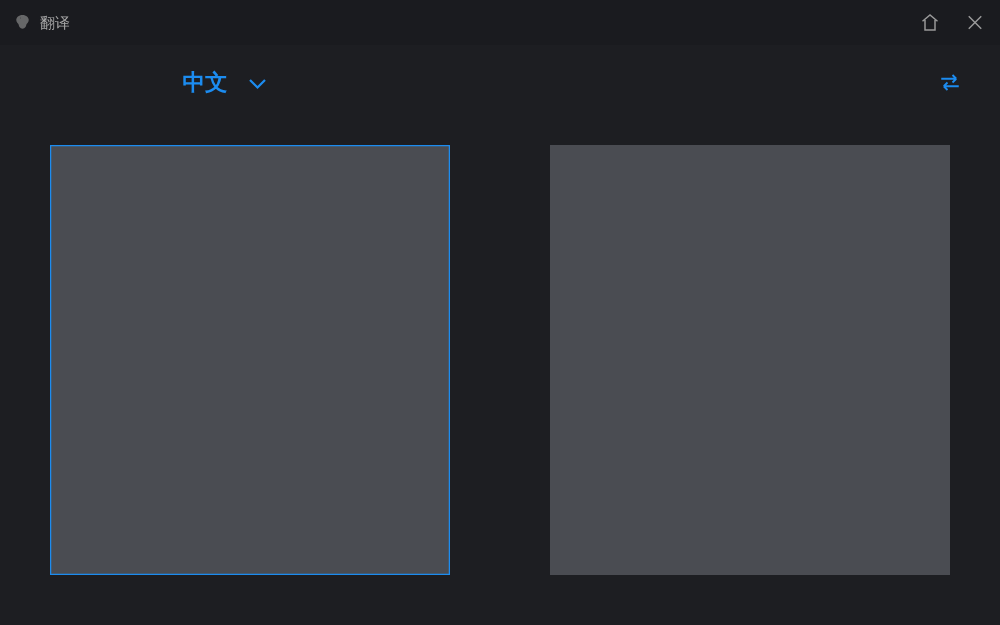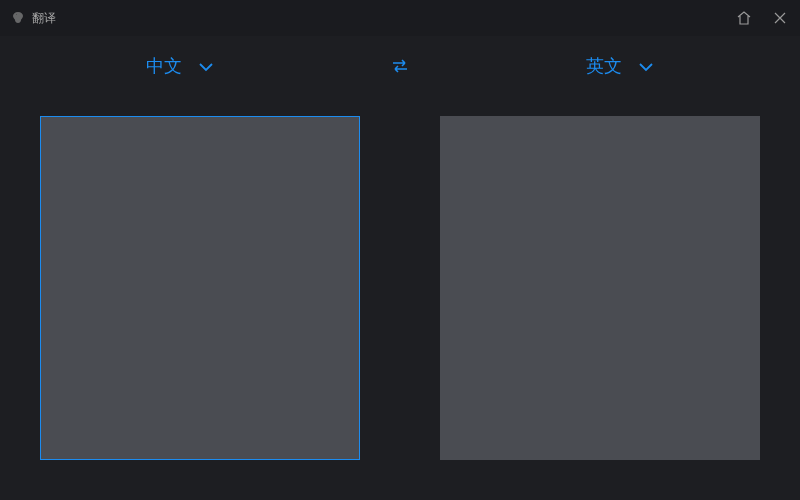--- a/index.html
+++ b/index.html
@@ -54,20 +54,21 @@
       color: #999;
       cursor: pointer;
     }
     .lang-bar {
       height: 60px;
       display: flex;
       align-items: center;
       justify-content: space-between;
       gap: 0;
       position: relative;
+      font-weight: bold;
     }
     .lang-select {
       display: flex;
       align-items: center;
       gap: 16px;
       color: #1c8cf0;
       font-size: 18px;
       cursor: pointer;
       width: 360px;
       justify-content: center;
@@ -134,26 +135,18 @@
         <path d="M2 2 L8 8 L14 2"></path>
       </svg>
     </span>
   </div>
   <div class="swap-btn">
     <svg width="20" height="16" viewBox="0 0 20 16" fill="none" stroke="#1c8cf0" stroke-width="1.5">
       <path d="M3 5 L15 5 M15 5 L12 2 M15 5 L12 8"></path>
       <path d="M17 11 L5 11 M5 11 L8 8 M5 11 L8 14"></path>
     </svg>
   </div>
-  <div class="lang-select">
-    <span>英文</span>
-    <span class="chevron">
-      <svg width="16" height="10" viewBox="0 0 16 10" fill="none" stroke="#1c8cf0" stroke-width="1.8">
-        <path d="M2 2 L8 8 L14 2"></path>
-      </svg>
-    </span>
-  </div>
 </div>
 
 <div class="panels">
   <div class="panel source"></div>
   <div class="panel target"></div>
 </div>
 
 </body></html>

